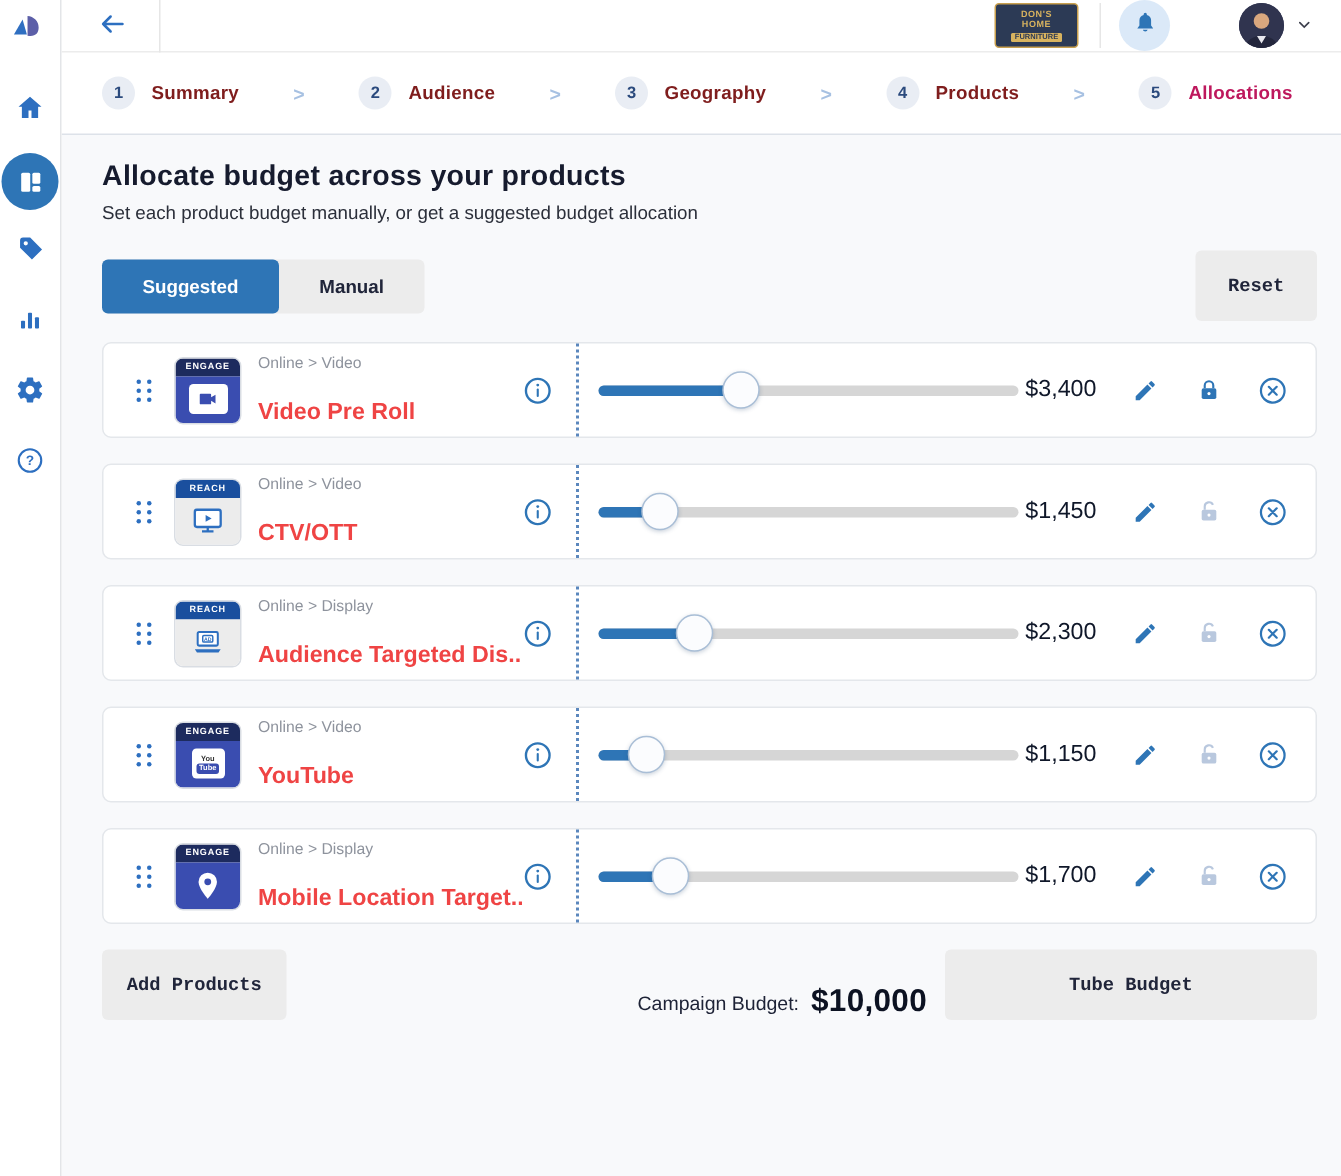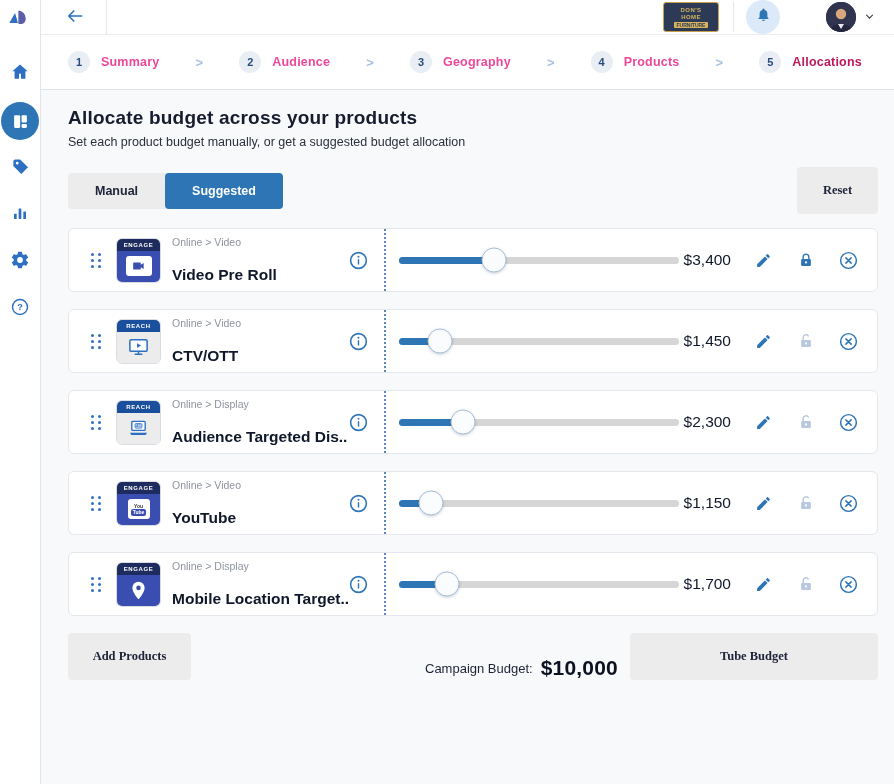--- a/index.html
+++ b/index.html
@@ -26,52 +26,52 @@
   .badge .b3 { background:#d8b35f; color:#2c3a55; font-size:5px; font-weight:700; padding:0 3px; border-radius:1px; margin-top:1px; line-height:6px; }
   .tdiv2 { width:1px; height:30px; background:#e6e6e6; margin:0 12px 0 14px; }
   .bellwrap { width:34px; height:34px; border-radius:50%; background:#dbe9f8; border:none; display:flex; align-items:center; justify-content:center; cursor:pointer; }
   .avatar { width:30px; height:30px; border-radius:50%; background:#2e3150; margin-left:46px; overflow:hidden; cursor:pointer; position:relative; }
   .caret { background:none; border:none; margin-left:8px; cursor:pointer; display:flex; align-items:center; }
 
   
   .stepper { position:absolute; left:41px; top:35px; right:0; height:55px; background:#fff; border-bottom:1px solid #dde2e9; display:flex; align-items:center; justify-content:space-between; padding:0 32px 0 27px; z-index:1; }
   .step { display:flex; align-items:center; gap:11px; cursor:pointer; }
   .snum { width:22px; height:22px; border-radius:50%; background:#e9edf4; color:#2b4a7d; font-size:11px; font-weight:700; display:flex; align-items:center; justify-content:center; }
-  .slabel { font-size:12.5px; font-weight:700; color:#ec4899; letter-spacing:.2px; }
+  .slabel { font-size:12.5px; font-weight:700; color:#7f1d1d; letter-spacing:.2px; }
   .step.current .slabel { color:#be185d; }
   .schev { color:#a7c1e2; font-size:13px; font-weight:700; }
 
   
   .main { position:absolute; left:41px; top:90px; right:0; bottom:0; background:#f8f9fb; padding:17px 16px 0 27px; }
   .h2 { font-size:19px; font-weight:700; color:#161b2e; letter-spacing:.2px; }
   .sub { font-size:12.5px; color:#2b2f3a; margin-top:6px; }
   .toolbar { margin-top:18px; display:flex; align-items:center; }
   .tgroup { display:inline-flex; background:#ececec; border-radius:4px; }
   .tbtn { height:36px; padding:0 27px; border:none; background:transparent; font-family:inherit; font-size:12.5px; font-weight:700; color:#20253a; cursor:pointer; border-radius:4px; }
   .tbtn.on { background:#2e75b6; color:#fff; }
-  .gbtn { background:#ececec; border:none; border-radius:4px; height:47px; font-family:Liberation Serif, serif; font-size:12.5px; font-weight:700; color:#20253a; cursor:pointer; }
+  .gbtn { background:#ececec; border:none; border-radius:4px; height:47px; font-family:Liberation Mono, monospace; font-size:12.5px; font-weight:700; color:#20253a; cursor:pointer; }
   .reset { margin-left:auto; width:81px; }
 
   
   .plist { margin-top:14px; }
   .card { height:64px; background:#fff; border:1px solid #e4e7eb; border-radius:6px; display:flex; align-items:center; padding:0 18px 0 20px; margin-bottom:17px; }
   .handle { width:14px; display:grid; grid-template-columns:repeat(2,3px); gap:3px 4px; justify-content:center; cursor:grab; }
   .handle i { width:3px; height:3px; border-radius:50%; background:#2d6fc0; }
   .picon { width:45px; height:45px; margin-left:13px; border-radius:6px; overflow:hidden; display:flex; flex-direction:column; border:1px solid #d9dde3; flex:none; }
   .band { height:12px; display:flex; align-items:center; justify-content:center; color:#fff; font-size:6px; font-weight:700; letter-spacing:.6px; }
   .pbody { flex:1; display:flex; align-items:center; justify-content:center; }
   .pbody.indigo { background:#3a4db0; }
   .pbody.gray { background:#ececec; }
   .chip { background:#fff; border-radius:3px; width:26px; height:20px; display:flex; align-items:center; justify-content:center; }
   .chip.yt { flex-direction:column; width:22px; height:20px; }
   .chip.yt .y1 { font-size:5px; font-weight:700; color:#333; line-height:6px; }
   .chip.yt .y2 { font-size:5px; font-weight:700; color:#fff; background:#3a4db0; border-radius:2px; padding:0 2px; line-height:7px; }
   .pmeta { margin-left:11px; width:176px; overflow:hidden; }
   .pcat { font-size:10.5px; color:#8e939d; white-space:nowrap; }
-  .pname { font-size:15.5px; font-weight:700; color:#0f172a; margin-top:18px; white-space:nowrap; overflow:hidden; }
+  .pname { font-size:15.5px; font-weight:700; color:#ef4444; margin-top:18px; white-space:nowrap; overflow:hidden; }
   .info { width:24px; background:none; border:none; cursor:pointer; display:flex; align-items:center; flex:none; }
   .vdiv { margin-left:12px; align-self:stretch; border-left:2px dotted #5b87bd; }
   .slider { width:280px; margin-left:13px; position:relative; height:26px; cursor:pointer; flex:none; }
   .track { position:absolute; top:10px; left:0; right:0; height:7px; border-radius:4px; background:#d6d6d6; }
   .fill { position:absolute; top:0; left:0; height:100%; border-radius:4px; background:#2e75b6; }
   .knob { position:absolute; top:13px; width:25px; height:25px; border-radius:50%; background:#fbfcfe; border:1px solid #a9bed6; transform:translate(-50%,-50%); box-shadow:0 1px 3px rgba(40,70,110,.25); }
   .amount { flex:1; text-align:right; font-size:15.5px; color:#0f1729; padding-right:2px; white-space:nowrap; }
   .iconbtn { background:none; border:none; padding:0; margin-left:22px; display:flex; align-items:center; cursor:pointer; }
   .lockbtn { margin-left:25px; }
   .cxbtn { margin-left:23px; }
@@ -202,22 +202,22 @@
     <span class="slabel">Allocations</span>
   </div>
     </div>
 
   <main class="main">
     <h2 class="h2">Allocate budget across your products</h2>
     <p class="sub">Set each product budget manually, or get a suggested budget allocation</p>
 
     <div class="toolbar">
       <div class="tgroup">
+        <button class="tbtn on">Suggested</button>
         <button class="tbtn">Manual</button>
-        <button class="tbtn on">Suggested</button>
       </div>
       <button class="gbtn reset">Reset</button>
     </div>
 
     <div class="plist">
         <div class="card">
     <div class="handle">
             <i></i>
             <i></i>
             <i></i>

